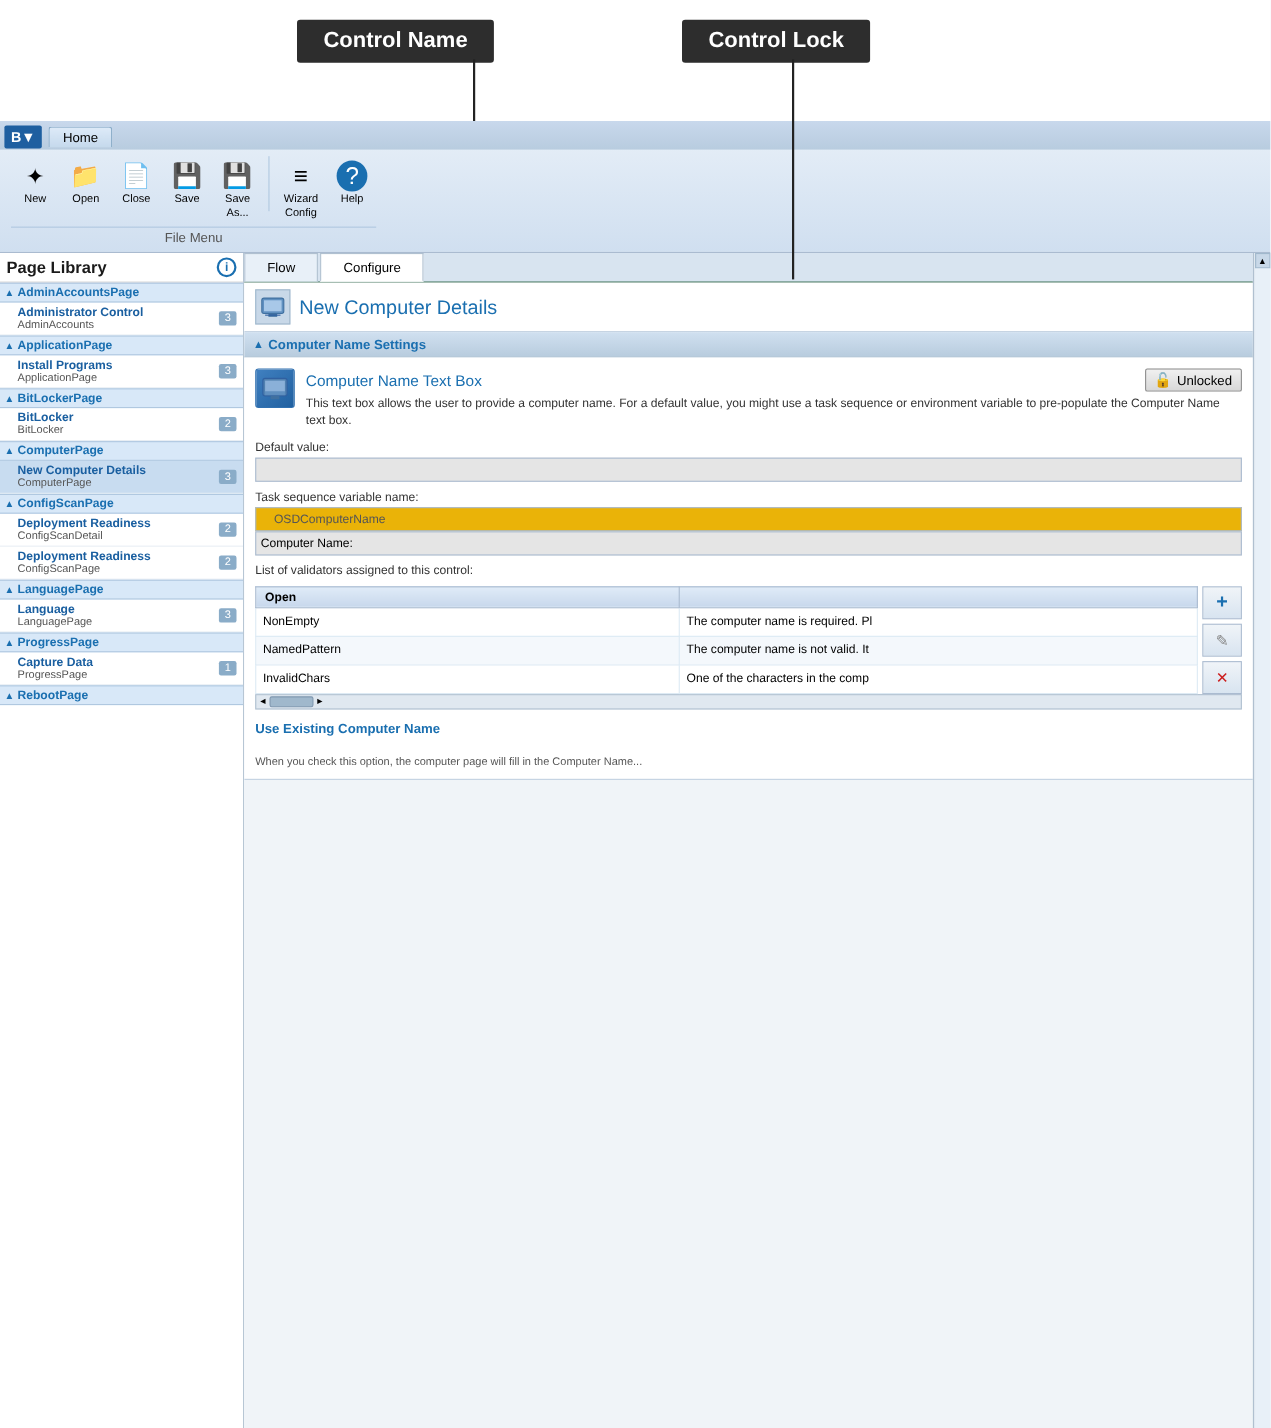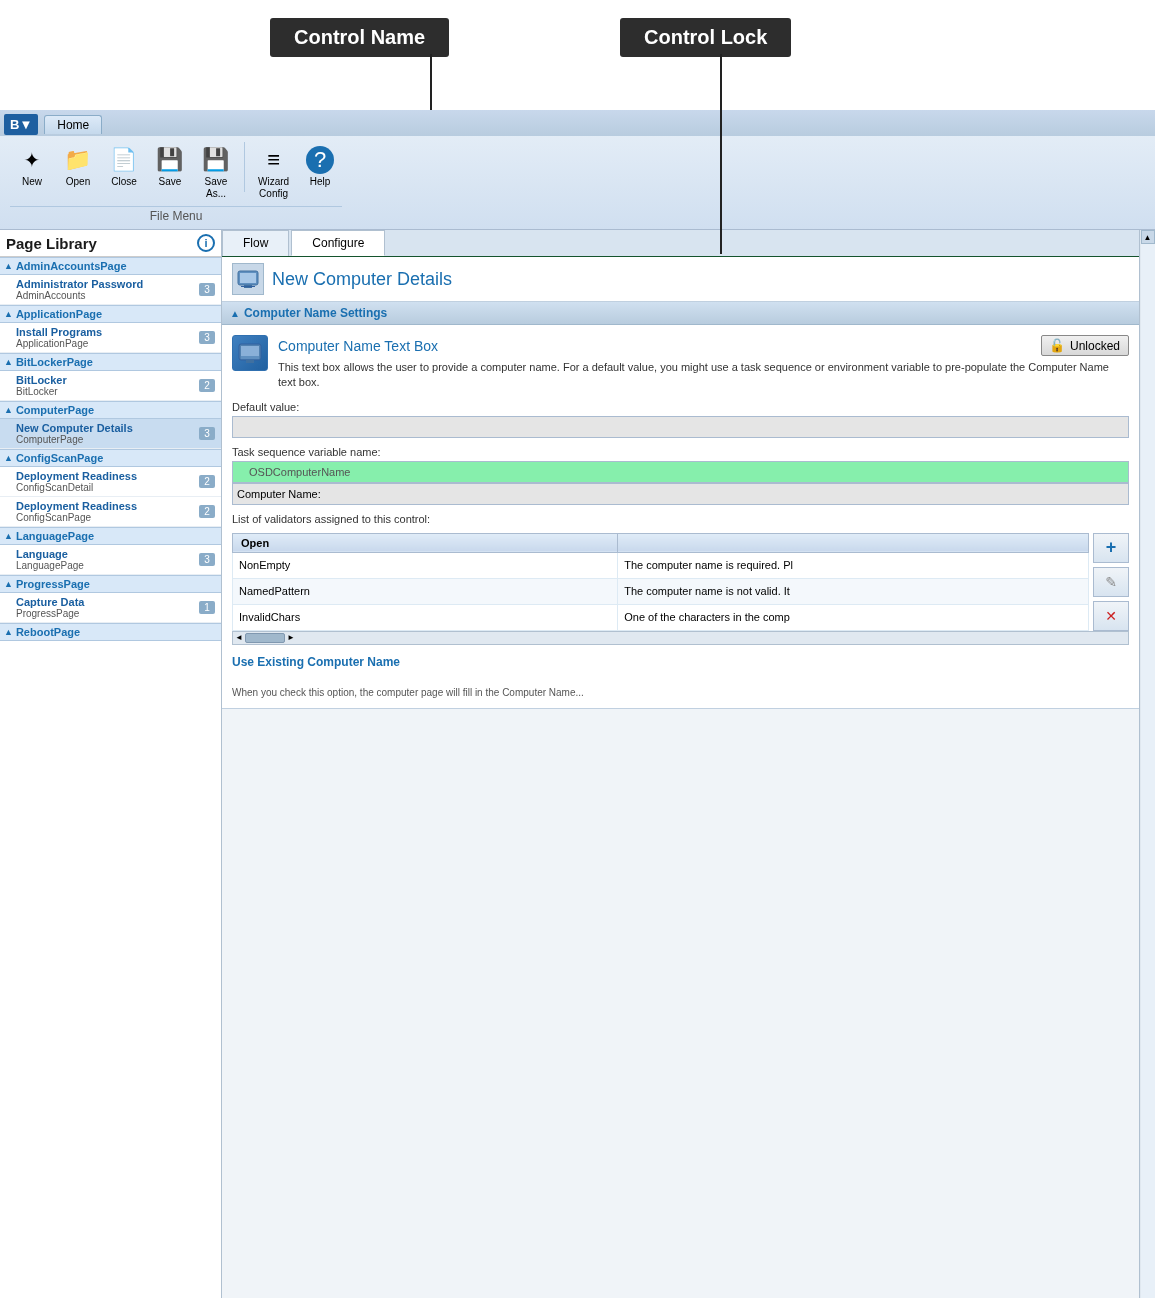--- a/index.html
+++ b/index.html
@@ -258,21 +258,21 @@
     .field-label { font-size: 11px; color: #333; margin: 8px 0 3px 0; }
     .text-input {
       width: 100%;
       height: 22px;
       border: 1px solid #aabbd0;
       padding: 2px 4px;
       font-size: 11px;
       background: #e5e5e5;
     }
     .text-input.readonly {
-      background: #86efac;
+      background: #eab308;
       color: #555;
       padding-left: 16px;
     }
 
     .validators-section { margin-top: 8px; }
     .validators-table-wrapper {
       display: flex;
       gap: 4px;
     }
     .validators-table {
@@ -412,21 +412,21 @@
       <span class="sidebar-header-title">Page Library</span>
       <div class="sidebar-info-icon">i</div>
     </div>
 
     <div class="sidebar-group-header">
       <span class="sidebar-group-arrow">▲</span>
       <span class="sidebar-group-title">AdminAccountsPage</span>
     </div>
     <div class="sidebar-item">
       <div class="sidebar-item-content">
-        <div class="sidebar-item-name">Administrator Password</div>
+        <div class="sidebar-item-name">Administrator Control</div>
         <div class="sidebar-item-sub">AdminAccounts</div>
       </div>
       <div class="sidebar-item-badge">3</div>
     </div>
 
     <div class="sidebar-group-header">
       <span class="sidebar-group-arrow">▲</span>
       <span class="sidebar-group-title">ApplicationPage</span>
     </div>
     <div class="sidebar-item">

